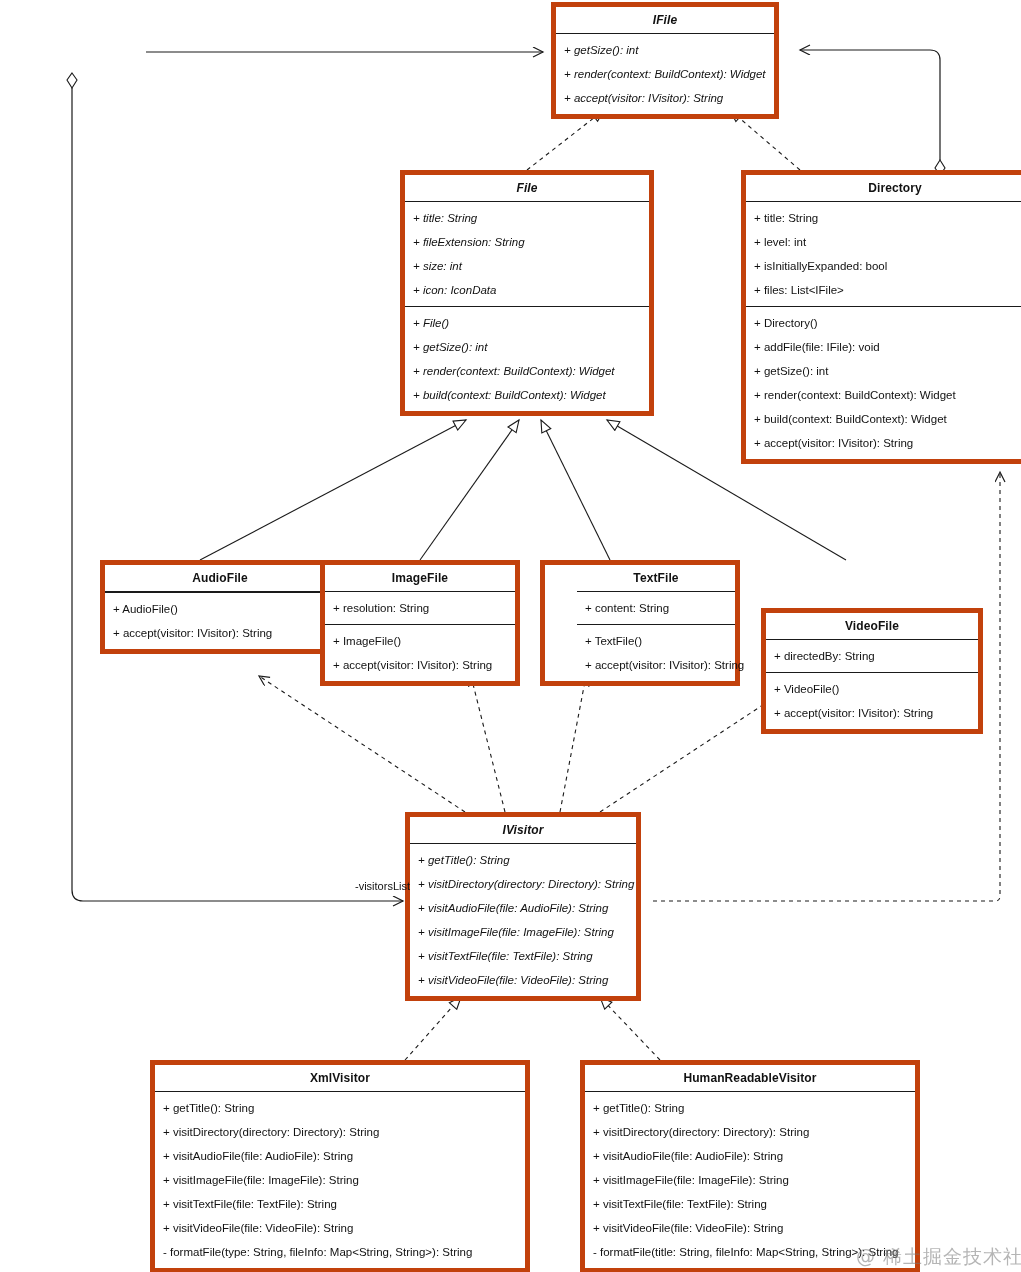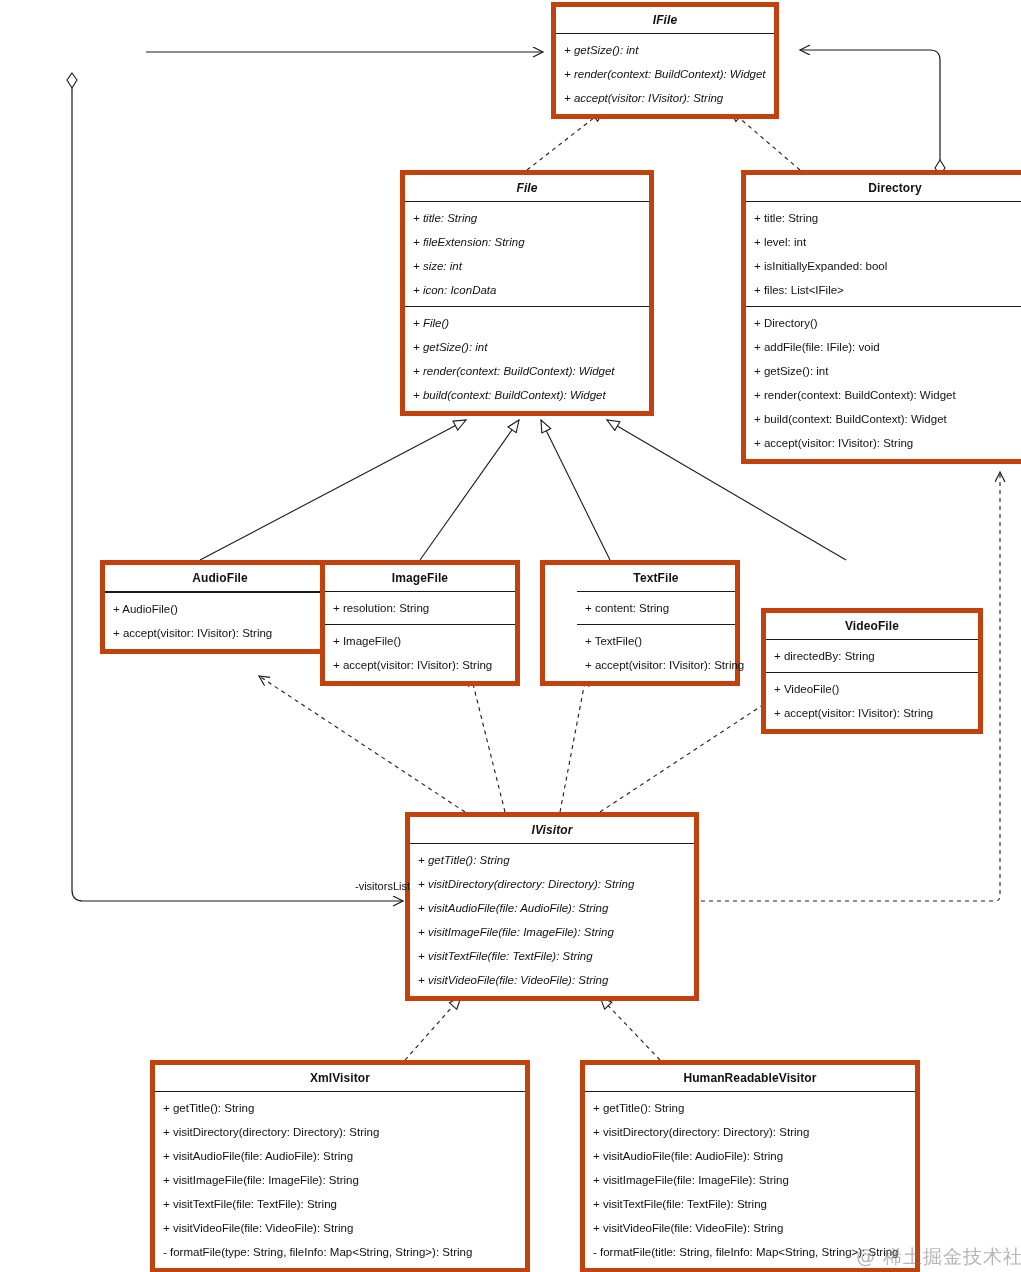--- a/index.html
+++ b/index.html
@@ -258,21 +258,21 @@
     <div class="uml-section">
       <div class="uml-row">+ directedBy: String</div>
     </div>
     <div class="uml-sep"></div>
     <div class="uml-section">
       <div class="uml-row">+ VideoFile()</div>
       <div class="uml-row">+ accept(visitor: IVisitor): String</div>
     </div>
   </div>
 
-  <div class="uml-class" style="left:405px; top:812px; width:294px;">
+  <div class="uml-class" style="left:405px; top:812px; width:236px;">
     <div class="uml-title iface">IVisitor</div>
     <div class="uml-sep"></div>
     <div class="uml-section">
       <div class="uml-row ital">+ getTitle(): String</div>
       <div class="uml-row ital">+ visitDirectory(directory: Directory): String</div>
       <div class="uml-row ital">+ visitAudioFile(file: AudioFile): String</div>
       <div class="uml-row ital">+ visitImageFile(file: ImageFile): String</div>
       <div class="uml-row ital">+ visitTextFile(file: TextFile): String</div>
       <div class="uml-row ital">+ visitVideoFile(file: VideoFile): String</div>
     </div>

